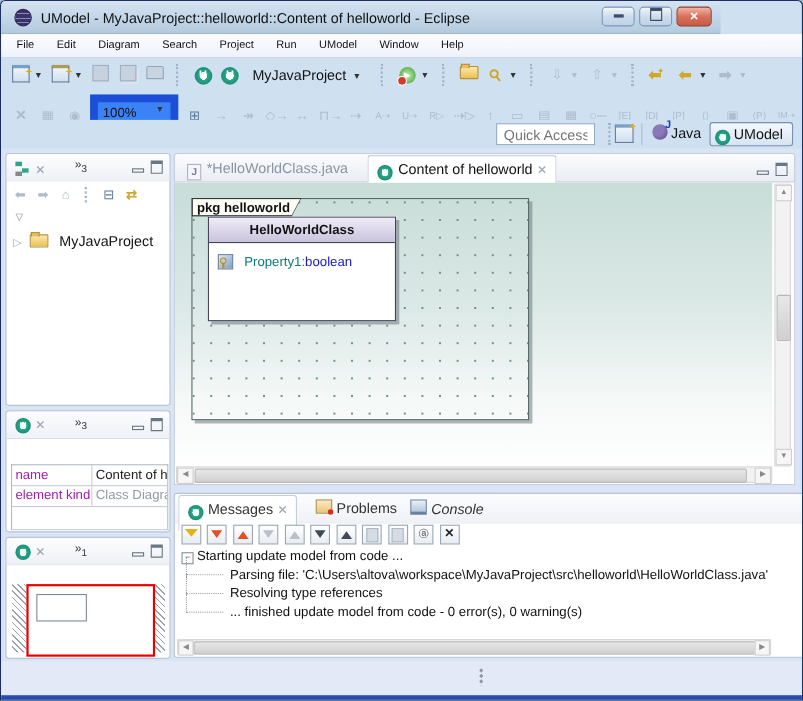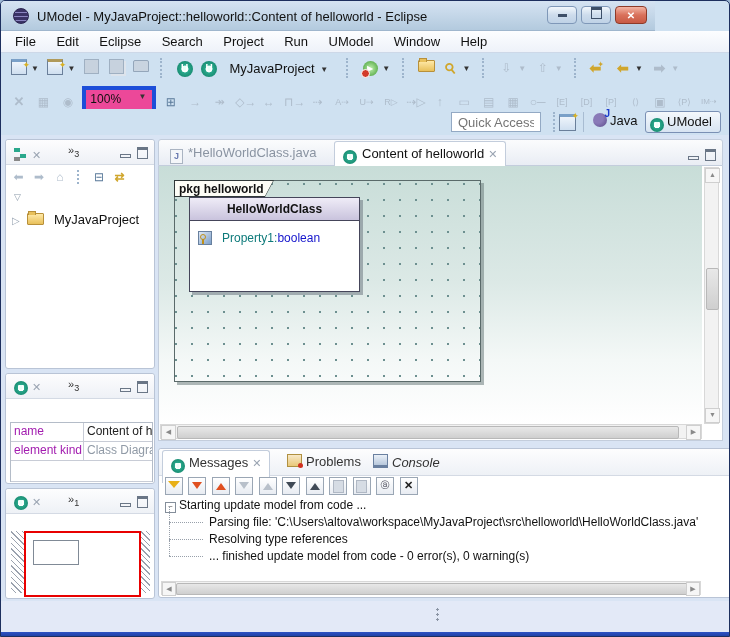--- a/index.html
+++ b/index.html
@@ -12,32 +12,32 @@
   .ecl-icon{left:12px;top:7px;width:16px;height:16px;border-radius:50%;
             background:repeating-linear-gradient(#3a3366 0 3px,#8a84c0 3px 4px);border:1px solid #2a2450;}
   .winbtn{top:5px;height:18px;border:1px solid #7f98b8;border-radius:4px;
           background:linear-gradient(#f2f7fc,#cddcec 50%,#bfd2e6);color:#445;
           font-size:10px;text-align:center;line-height:16px;}
   .winbtn.close{background:linear-gradient(#f3b5a5,#d9715b 50%,#c85a44);border-color:#8e3a28;color:#fff;font-weight:bold;}
   .glyph-min{display:inline-block;width:9px;height:3px;background:#3d4f68;margin-bottom:1px;}
   .glyph-max{display:inline-block;width:9px;height:8px;border:1px solid #3d4f68;border-top-width:3px;}
   
   .menubar{left:0;top:30px;width:730px;height:22px;background:linear-gradient(#fcfdff,#eef2f9);border-bottom:1px solid #cdd8e8;}
-  .menu-item{display:inline-block;padding:3px 8px;font-size:13px;color:#111;}
+  .menu-item{display:inline-block;padding:3px 8px;font-size:10px;color:#111;}
   
   .tb{left:0;width:730px;background:#cfe1f1;}
   .tb1{top:52px;height:30px;}
   .tb2{top:82px;height:26px;}
   .tb3{top:108px;height:26px;}
   .sep{display:inline-block;width:3px;height:20px;border-left:2px dotted #9db4cc;margin:0 5px;vertical-align:middle;}
   .tbi{display:inline-block;width:18px;height:18px;line-height:18px;text-align:center;font-size:12px;vertical-align:middle;margin:0 1px;}
   .dd{display:inline-block;font-size:8px;color:#333;vertical-align:middle;margin:0 2px;}
   .dis{color:#aebccb !important;}
   .combo{display:inline-block;vertical-align:middle;font-size:13px;color:#111;padding:2px 6px;}
-  .zoombox{display:inline-block;vertical-align:middle;width:58px;height:19px;background:#ec4899;border:4px solid #1d4ed8;
+  .zoombox{display:inline-block;vertical-align:middle;width:58px;height:19px;background:#3b82f6;border:7px solid #1d4ed8;
            font-size:12px;padding:2px 4px;color:#111;}
   .icon-newfile{display:inline-block;width:14px;height:12px;border:1px solid #6a7f9a;background:linear-gradient(#eef4fb,#cfdff0);border-top:3px solid #7aa0c8;position:relative;}
   .star{position:absolute;right:-4px;top:-6px;color:#d8b124;font-size:9px;}
   .icon-floppy{display:inline-block;width:13px;height:13px;background:#c7d2de;border:1px solid #9fb0c2;}
   .icon-print{display:inline-block;width:14px;height:10px;background:#c9d4e0;border:1px solid #94a6ba;border-radius:2px 2px 0 0;}
   .umicon{display:inline-block;width:16px;height:16px;border-radius:50%;background:radial-gradient(#e8fff8 30%,#2aa88c 32%,#0c7a60);
           color:#fff;font-size:10px;font-weight:bold;text-align:center;line-height:16px;vertical-align:middle;}
   .runicon{display:inline-block;width:15px;height:15px;border-radius:50%;background:radial-gradient(#bff0b0,#3f9a2f);
            color:#fff;font-size:8px;text-align:center;line-height:15px;position:relative;vertical-align:middle;}
   .runbadge{position:absolute;left:-2px;bottom:-2px;width:7px;height:7px;border-radius:50%;background:#d23a2a;border:1px solid #fff;}
@@ -155,21 +155,21 @@
     <span class="a ecl-icon"></span>
     <span class="a title-text">UModel - MyJavaProject::helloworld::Content of helloworld - Eclipse</span>
     <span class="a winbtn" style="right:78px;width:30px;"><span class="glyph-min"></span></span>
     <span class="a winbtn" style="right:44px;width:30px;"><span class="glyph-max"></span></span>
     <span class="a winbtn close" style="right:8px;width:32px;line-height:17px;"><span>✕</span></span>
   </div>
 
   <div class="a menubar">
     <span class="menu-item" style="margin-left:6px;">File</span>
     <span class="menu-item">Edit</span>
-    <span class="menu-item">Eclipse</span>
+    <span class="menu-item">Diagram</span>
     <span class="menu-item">Search</span>
     <span class="menu-item">Project</span>
     <span class="menu-item">Run</span>
     <span class="menu-item">UModel</span>
     <span class="menu-item">Window</span>
     <span class="menu-item">Help</span>
   </div>
 
   <div class="a tb tb1" style="padding:5px 0 0 8px;">
     <span class="tbi"><span class="icon-newfile"><span class="star">✦</span></span></span><span class="dd">▼</span>

